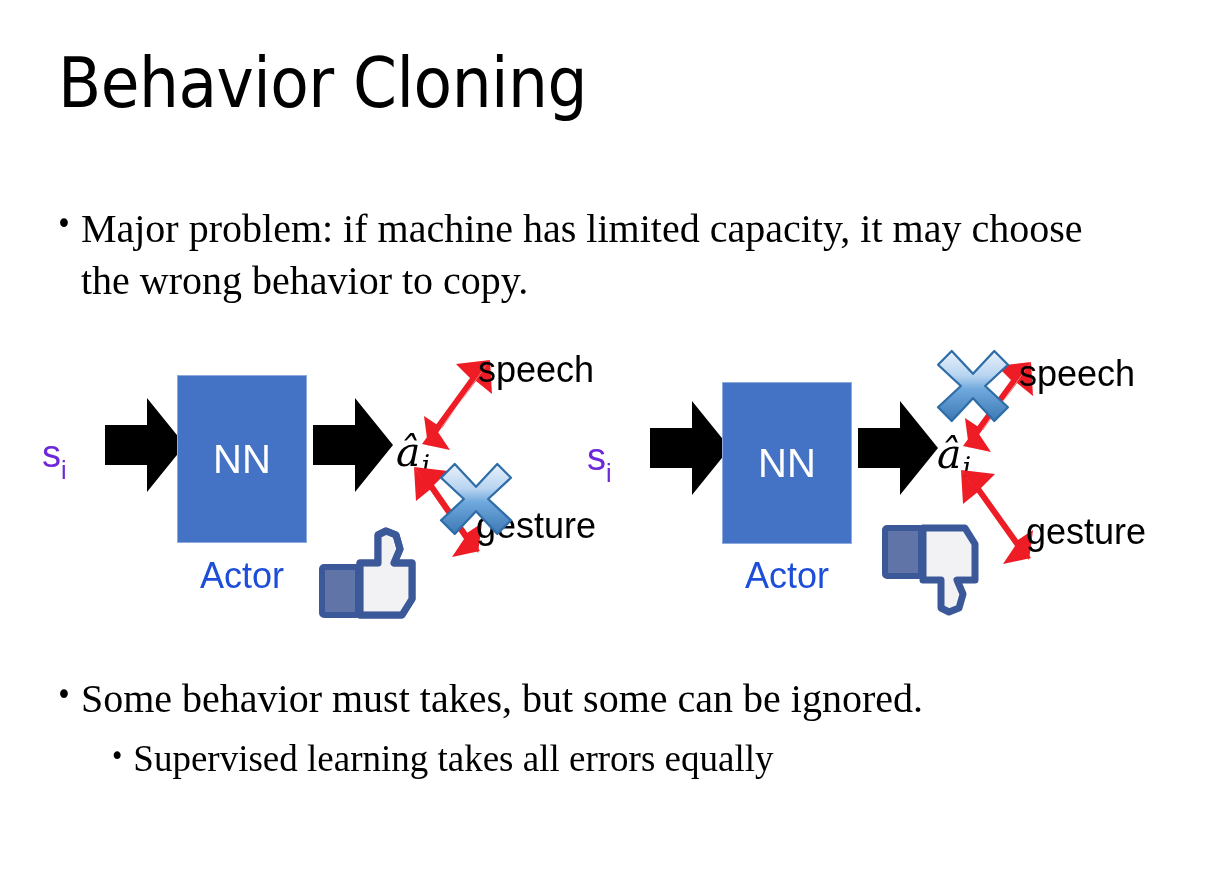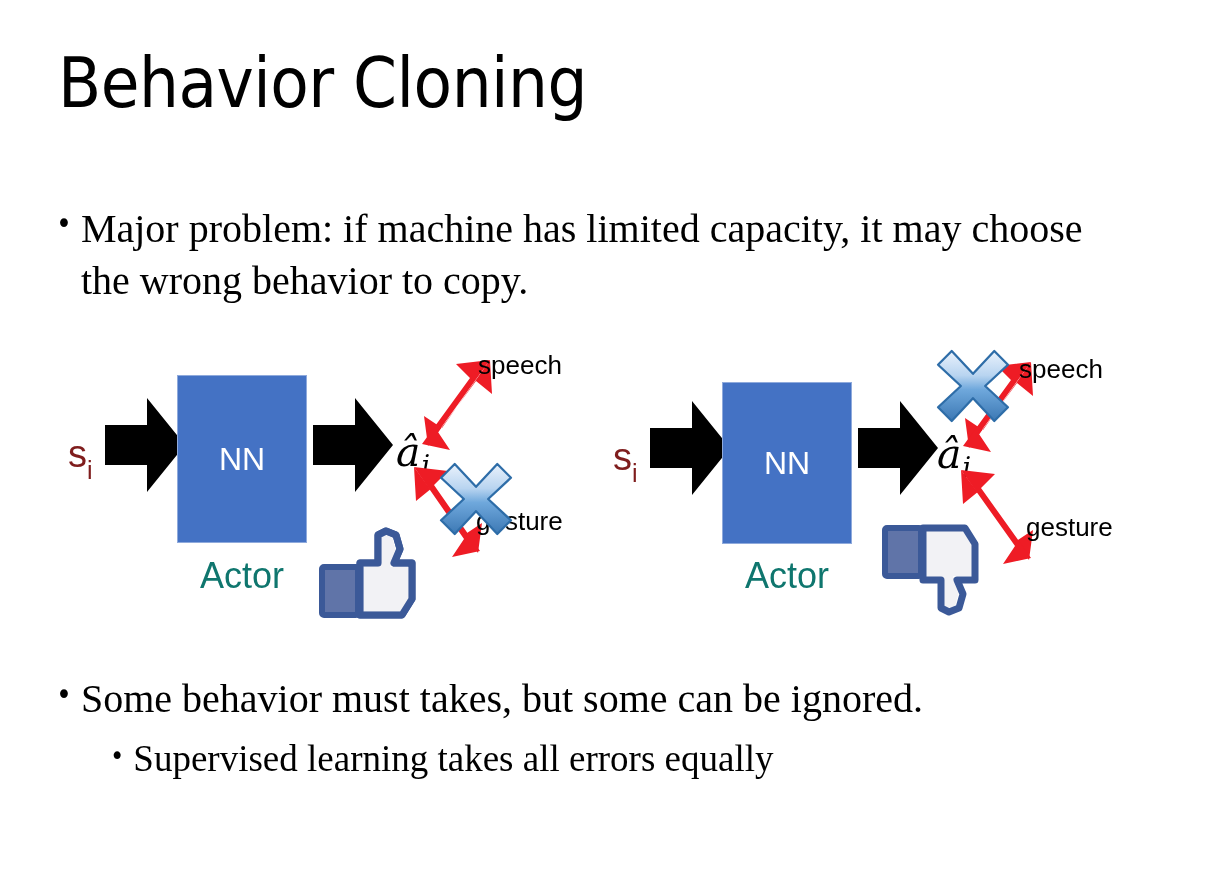--- a/index.html
+++ b/index.html
@@ -89,23 +89,22 @@
     width: 600px;
     height: 300px;
   }
   #diagram-left  { left: 0px; }
   #diagram-right { left: 545px; }
 
   .state-label {
     position: absolute;
     font-family: "Liberation Sans", sans-serif;
     font-size: 38px;
-    color: #7f1d1d;
-    line-height: 1;
-    margin-left: 26px;
+    color: #6d28d9;
+    line-height: 1;
   }
   .state-label .sub {
     font-size: 25px;
     vertical-align: sub;
     position: relative;
     top: 3px;
     left: 0px;
   }
 
   .nn-box {
@@ -113,29 +112,29 @@
     background: #4472C4;
     border: 1px solid #8FAADC;
     box-sizing: border-box;
     display: flex;
     align-items: center;
     justify-content: center;
   }
   .nn-box span {
     color: #ffffff;
     font-family: "Liberation Sans", sans-serif;
-    font-size: 32px;
+    font-size: 40px;
     line-height: 1;
   }
 
   .actor-label {
     position: absolute;
     font-family: "Liberation Sans", sans-serif;
     font-size: 36px;
-    color: #0f766e;
+    color: #1d4ed8;
     text-align: center;
     line-height: 1;
   }
 
   .arrow-black { position: absolute; }
 
   .ahat {
     position: absolute;
     font-family: "DejaVu Serif", "Liberation Serif", serif;
     font-style: italic;
@@ -149,21 +148,21 @@
     font-size: 27px;
     font-style: italic;
     position: relative;
     top: 9px;
     left: 1px;
   }
 
   .mod-label {
     position: absolute;
     font-family: "Liberation Sans", sans-serif;
-    font-size: 26px;
+    font-size: 36px;
     color: #000000;
     line-height: 1;
     white-space: nowrap;
   }
 
   .red-arrow { position: absolute; }
   .blue-x    { position: absolute; }
   .thumb     { position: absolute; }
 </style>
 </head>

